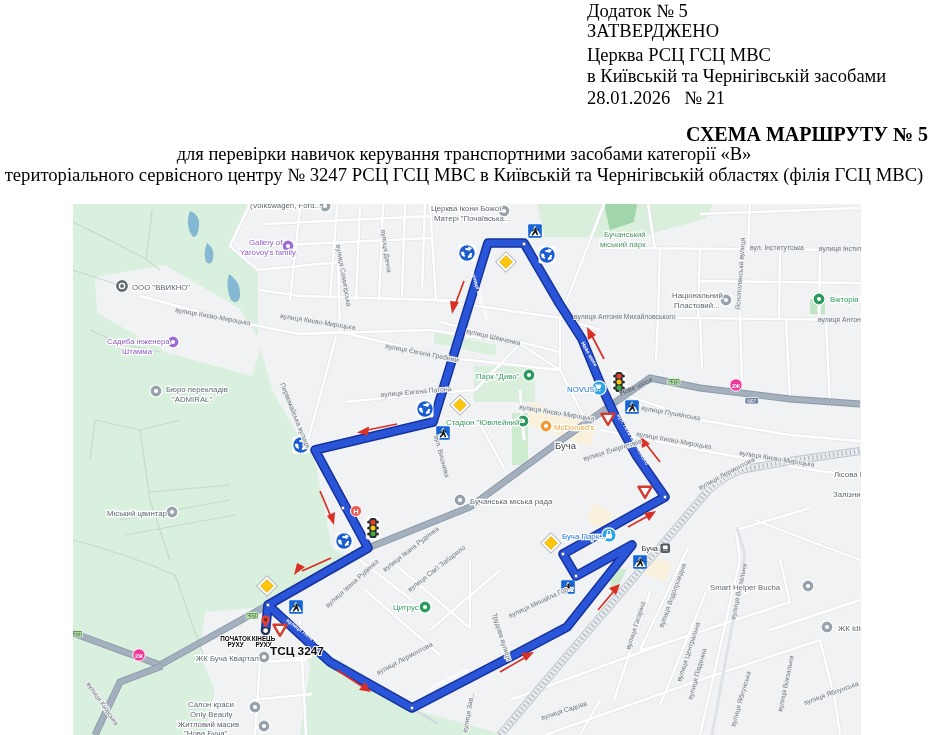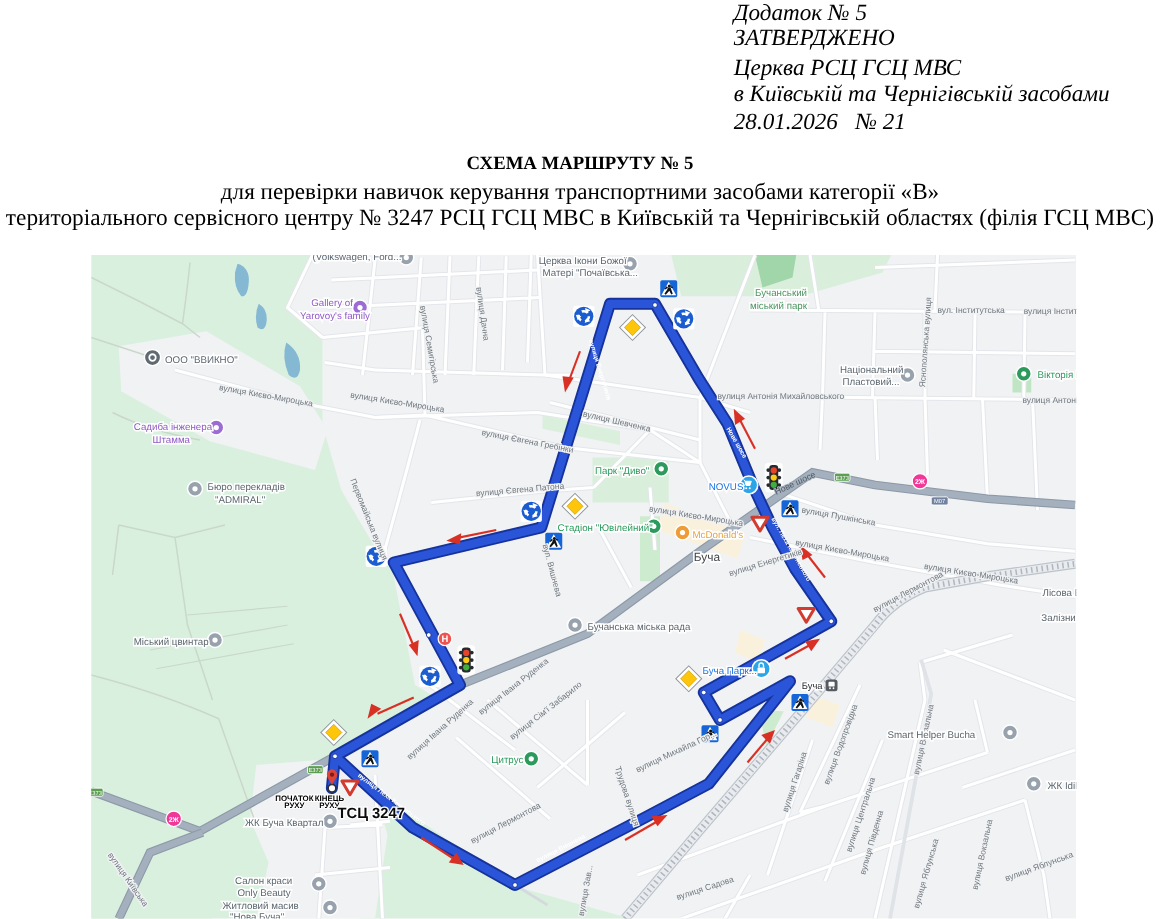--- a/index.html
+++ b/index.html
@@ -1,19 +1,19 @@
 <!DOCTYPE html>
 <html><head>
 <meta charset="utf-8">
 <style>
   html,body{margin:0;padding:0;background:#ffffff;}
   body{width:928px;height:735px;position:relative;overflow:hidden;
        font-family:"Liberation Serif", serif;color:#000;}
-  .hl{position:absolute;left:587px;font-size:18.5px;white-space:nowrap;line-height:normal;font-style:italic;}
-  .t1{position:absolute;top:122.5px;left:0;width:928px;text-align:center;font-size:15px;font-weight:bold;}
+  .hl{position:absolute;left:587px;font-size:18.5px;white-space:nowrap;line-height:normal;}
+  .t1{position:absolute;top:122.5px;left:0;width:928px;text-align:right;font-size:20px;font-weight:bold;}
   .t2{position:absolute;top:143.5px;left:0;width:928px;text-align:center;font-size:18.5px;}
   .t3{position:absolute;top:163.5px;left:0;width:928px;text-align:center;font-size:18.65px;}
   svg text{font-family:"Liberation Sans", sans-serif;}
   .st{fill:#70787f;font-size:6.8px;paint-order:stroke;stroke:#f1f2f4;stroke-width:2px;}
   .poi{font-size:7.8px;paint-order:stroke;stroke:#ffffff;stroke-width:2.4px;}
   .rt{fill:#ffffff;font-size:5.2px;font-weight:bold;}
 </style>
 </head>
 <body>
 

